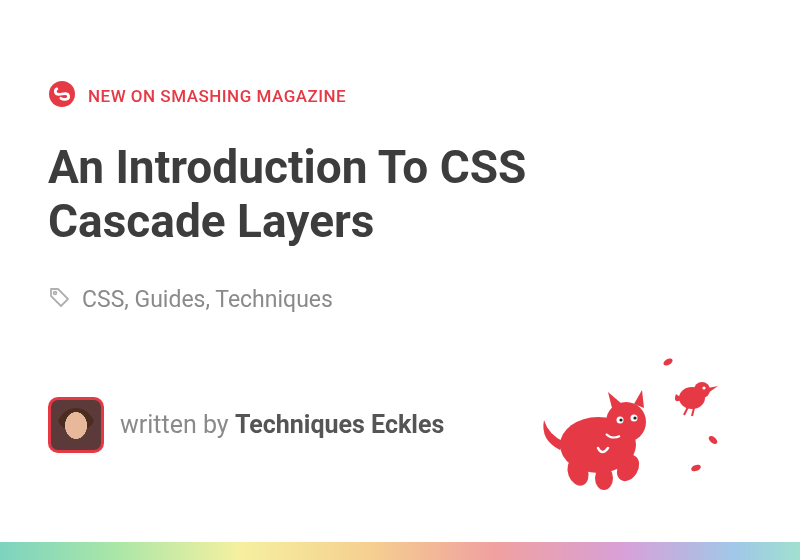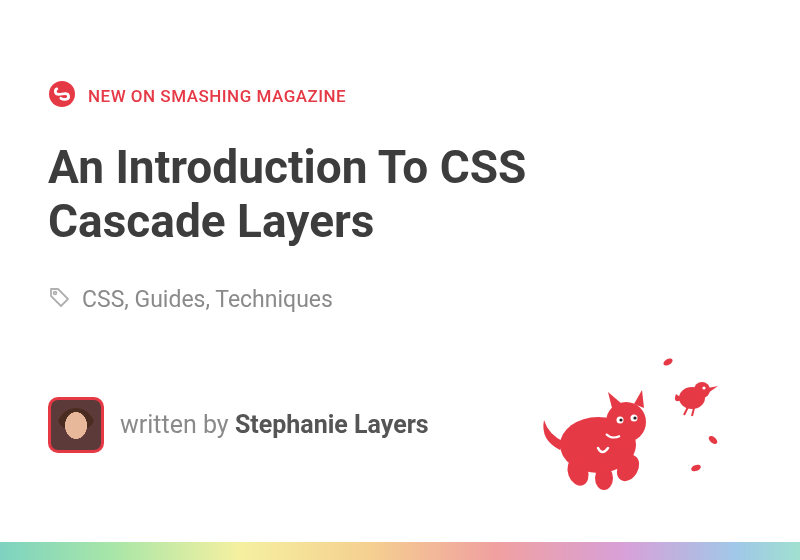--- a/index.html
+++ b/index.html
@@ -128,21 +128,21 @@
       </svg>
     </span>
     <span class="tags-text">CSS, Guides, Techniques</span>
   </div>
 
   <div class="byline-row">
     <div class="avatar">
       <div class="avatar-face"></div>
     </div>
     <div class="byline-text">
-      <span>written by </span><span class="byline-name">Stephanie Layers</span>
+      <span>written by </span><span class="byline-name">Techniques Eckles</span>
     </div>
   </div>
 
   <div class="illo">
     <svg width="210" height="150" viewBox="0 0 210 150">
       <g fill="#e63946">
 
         <ellipse cx="150" cy="12" rx="5" ry="3" transform="rotate(-30 150 12)"></ellipse>
         <ellipse cx="195" cy="90" rx="5" ry="3" transform="rotate(40 195 90)"></ellipse>
         <ellipse cx="178" cy="118" rx="5" ry="3" transform="rotate(-20 178 118)"></ellipse>

